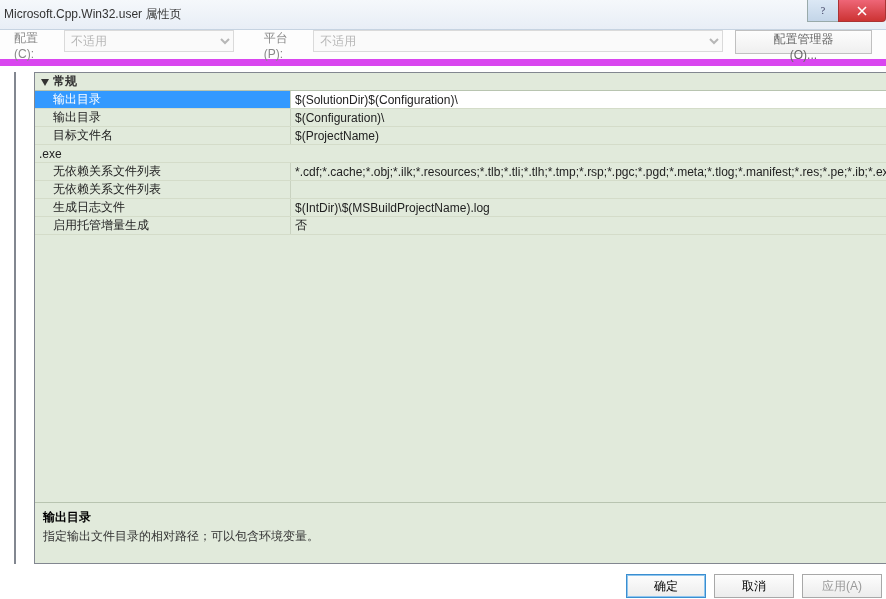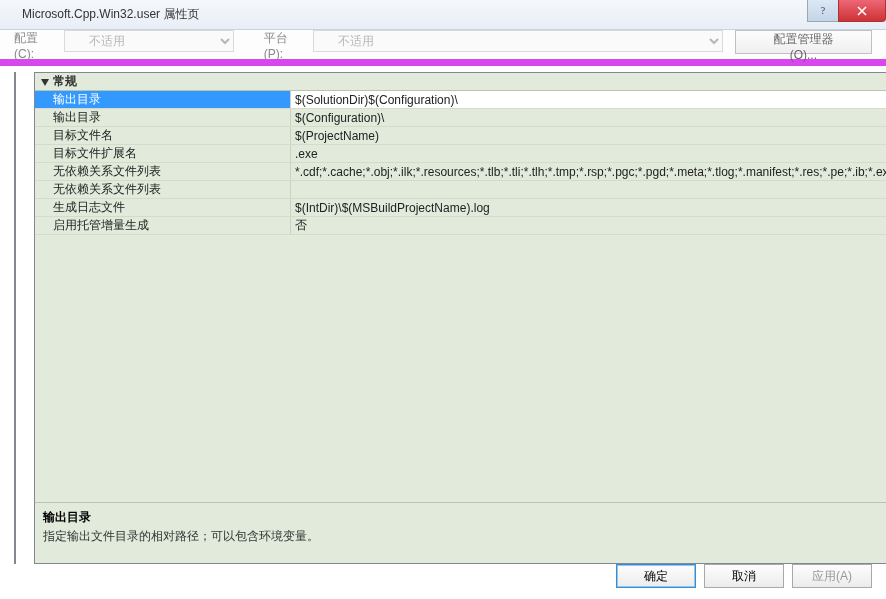--- a/index.html
+++ b/index.html
@@ -1,26 +1,26 @@
 <!DOCTYPE html>
 <html><head>
 <meta charset="utf-8">
 <style>
 * { box-sizing: border-box; margin: 0; padding: 0; }
 body { font-family: "Microsoft YaHei", "Segoe UI", Tahoma, sans-serif; font-size: 12px; background: #fff; width: 886px; height: 599px; overflow: hidden; }
-.titlebar { height: 30px; background: linear-gradient(#f5f8fb, #e8eef6); border-bottom: 1px solid #c6d3e1; display: flex; align-items: center; padding: 0 0 0 22px; position: relative; }
+.titlebar { height: 30px; background: linear-gradient(#f5f8fb, #e8eef6); border-bottom: 1px solid #c6d3e1; display: flex; align-items: center; padding: 0 0 0 4px; position: relative; }
 .titlebar .title { color: #333; }
 .winbtns { position: absolute; right: 0; top: 0; display: flex; }
 .winbtn { width: 32px; height: 22px; display: flex; align-items: center; justify-content: center; border: 1px solid #9aa; border-top: none; margin-left: -1px; background: linear-gradient(#eaf1f9,#d4e1ef); cursor: pointer; }
 .winbtn.close { width: 48px; background: linear-gradient(#e67,#c33); border-color: #a33; color: #fff; border-top-right-radius: 0; border-bottom-right-radius: 4px; }
 .winbtn.help { background: linear-gradient(#dce8f5,#c3d5e8); }
 .winbtn svg { display: block; }
 .toolbar { height: 36px; display: flex; align-items: flex-start; padding: 0 14px; gap: 6px; background: #fdfdfd; border-bottom: 7px solid #d946ef; }
 .toolbar label { color: #888; }
-.toolbar select { font-size: 12px; height: 22px; border: 1px solid #ccc; background: #fafafa; padding: 0 20px; }
+.toolbar select { font-size: 12px; height: 22px; border: 1px solid #ccc; background: #fafafa; padding: 0 2px; }
 .toolbar select:disabled { color: #999; background: #fafafa; }
 .toolbar .cfg { width: 170px; }
 .toolbar .plat { width: 410px; }
 .toolbar button { height: 24px; padding: 0 24px; font-size: 12px; border: 1px solid #c0c0c0; background: linear-gradient(#fdfdfd,#efefef); color: #666; cursor: pointer; }
 .body { display: flex; height: 498px; padding: 6px 14px 0 14px; gap: 18px; }
 .tree { width: 186px; border: 1px solid #828790; background: #fff; overflow: auto; padding: 4px 0; }
 .tree .node { display: flex; align-items: center; height: 20px; padding-left: 6px; cursor: pointer; white-space: nowrap; }
 .tree .expander { width: 12px; height: 12px; display: inline-flex; align-items: center; justify-content: center; margin-right: 2px; }
 .tree .lvl0 { padding-left: 6px; }
 .tree .lvl1 { padding-left: 22px; }
@@ -31,21 +31,21 @@
 .ghead .tw { width: 12px; height: 12px; display: inline-flex; align-items: center; justify-content: center; margin-right: 2px; }
 .row { display: flex; height: 18px; border-bottom: 1px solid #d4dcc9; align-items: stretch; }
 .row .k { width: 256px; padding-left: 18px; display: flex; align-items: center; border-right: 1px solid #c9d2c0; color: #222; background: #e1eadb; }
 .row .v { flex: 1; display: flex; align-items: center; padding-left: 4px; color: #222; background: #e1eadb; overflow: hidden; white-space: nowrap; position: relative; }
 .row.sel .k { background: #3399ff; color: #fff; }
 .row.sel .v { background: #fff; }
 .gridfill { flex: 1; background: #e1eadb; }
 .desc { border-top: 1px solid #b8c4b0; background: #e1eadb; padding: 6px 8px 18px 8px; }
 .desc .dt { font-weight: bold; margin-bottom: 2px; }
 .desc .db { color: #333; }
-.footer { height: 34px; display: flex; align-items: flex-start; justify-content: flex-end; gap: 8px; padding: 0 14px; }
+.footer { height: 34px; display: flex; align-items: flex-end; justify-content: flex-end; gap: 8px; padding: 0 4px; }
 .footer button { width: 80px; height: 24px; font-size: 12px; border: 1px solid #a8a8a8; background: linear-gradient(#fdfdfd,#ececec); cursor: pointer; }
 .footer button.primary { border: 1px solid #3a8ed0; box-shadow: 0 0 0 1px #8fc5ee inset; }
 .footer button:disabled { color: #9a9a9a; cursor: default; }
 </style>
 </head>
 <body>
 
 <div class="titlebar">
   <span class="title">Microsoft.Cpp.Win32.user 属性页</span>
   <div class="winbtns">
@@ -121,21 +121,20 @@
           </div>
           <div class="row">
             <div class="k">输出目录</div>
             <div class="v">$(Configuration)\</div>
           </div>
           <div class="row">
             <div class="k">目标文件名</div>
             <div class="v">$(ProjectName)</div>
           </div>
           <div class="row">
-            <div class="k">目标文件扩展名</div>
             <div class="v">.exe</div>
           </div>
           <div class="row">
             <div class="k">无依赖关系文件列表</div>
             <div class="v">*.cdf;*.cache;*.obj;*.ilk;*.resources;*.tlb;*.tli;*.tlh;*.tmp;*.rsp;*.pgc;*.pgd;*.meta;*.tlog;*.manifest;*.res;*.pe;*.ib;*.exp;*.idb;*.rep;*.xdc;*.pch;*.lastbuildstate</div>
           </div>
           <div class="row">
             <div class="k">无依赖关系文件列表</div>
             <div class="v"></div>
           </div>

